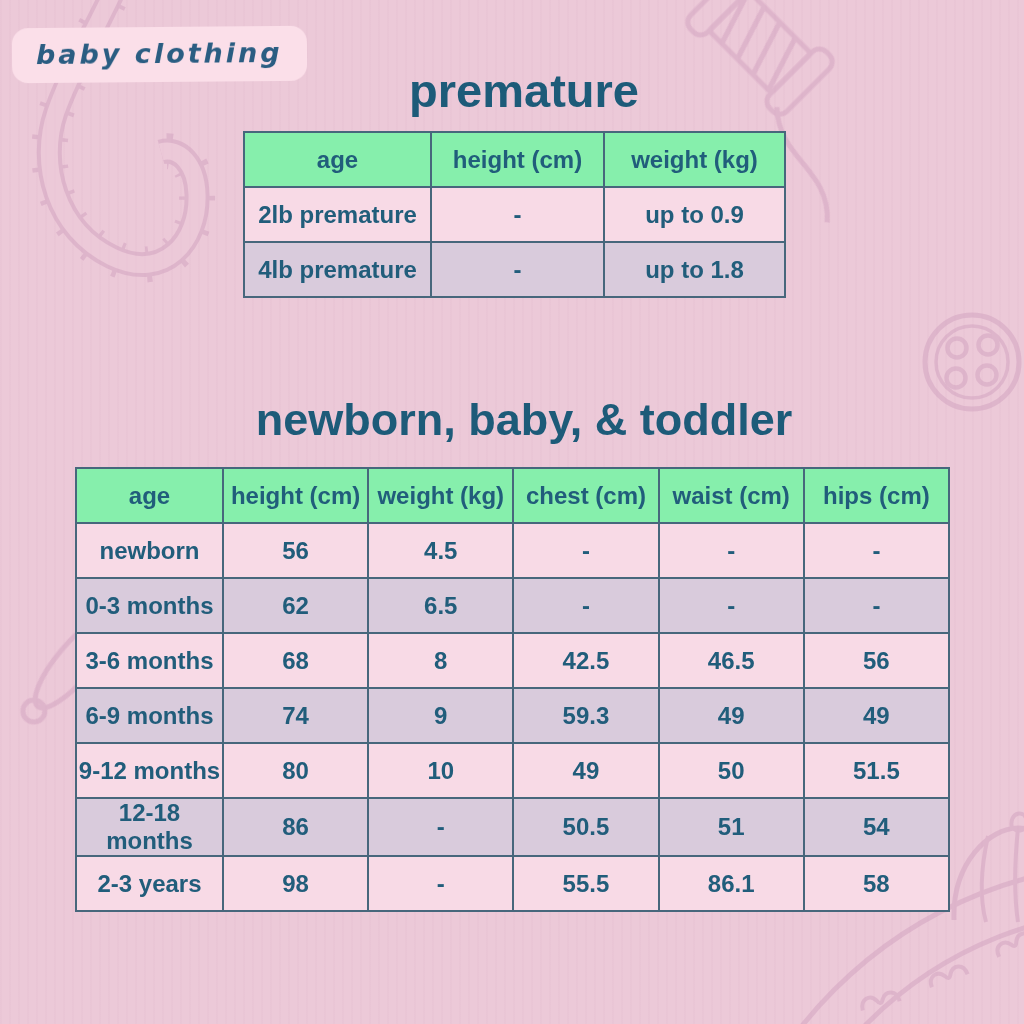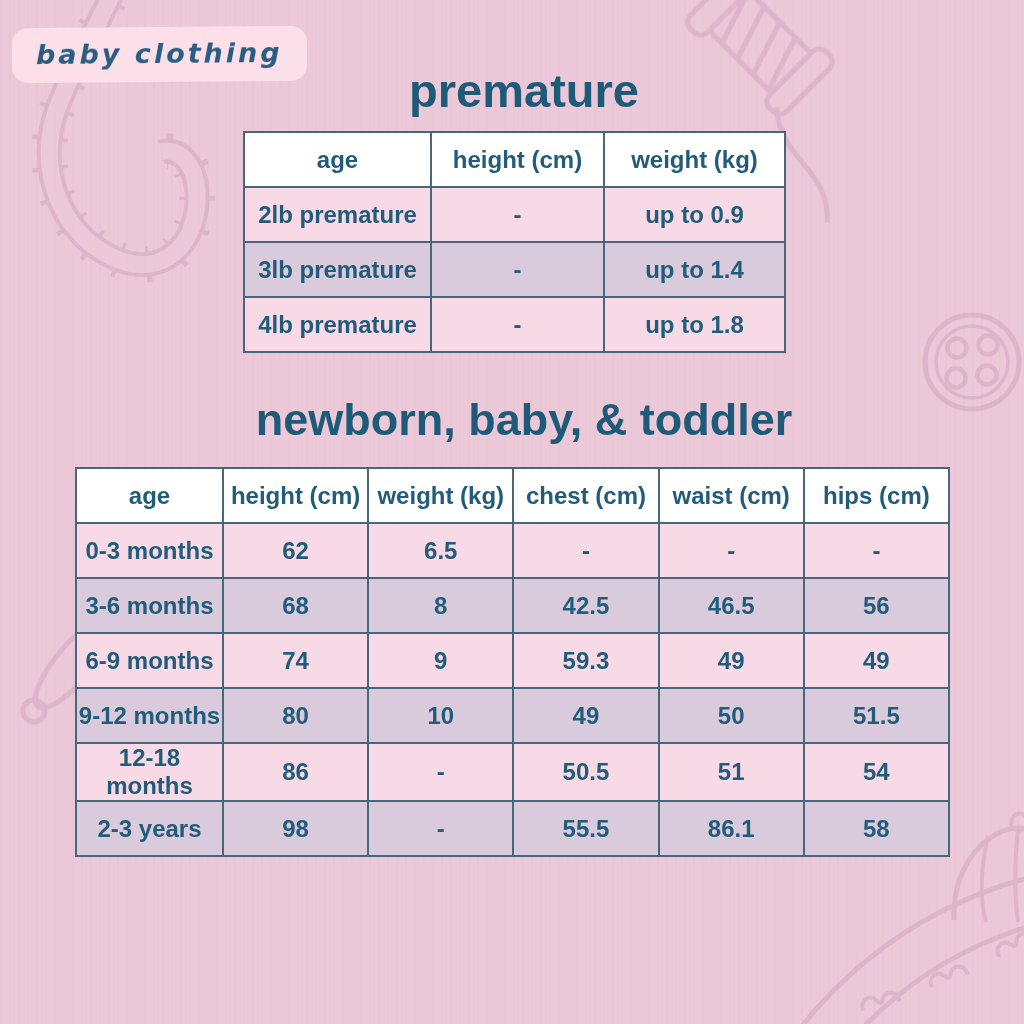--- a/index.html
+++ b/index.html
@@ -29,21 +29,21 @@
   .title2{top:394px;font-size:45px;text-align:center;}
   table.tbl{
     position:absolute;z-index:2;border-collapse:collapse;table-layout:fixed;
     text-align:center;color:#215d7b;
   }
   .tbl th,.tbl td{
     border:2px solid #47677c;font-weight:bold;padding:0;
     vertical-align:middle;
   }
   .tbl tr{height:55px;}
-  .tbl thead th{background:#ffffff;font-weight:bold;}
+  .tbl thead th{background:#86efac;font-weight:bold;}
   .tbl tbody tr:nth-child(odd) td{background:#f8dae6;}
   .tbl tbody tr:nth-child(even) td{background:#d9cbdc;}
   .tbl1{left:243px;top:131px;width:535px;font-size:24px;}
   .tbl1 th:nth-child(1){width:185px;}
   .tbl1 th:nth-child(2){width:171px;}
   .tbl1 th:nth-child(3){width:179px;}
   .tbl2{left:75px;top:467px;width:875px;font-size:24px;}
   .tbl2 th:first-child{width:145px;}
 </style>
 </head>
@@ -113,25 +113,20 @@
         <th>weight (kg)</th>
       </tr>
     </thead>
     <tbody>
       <tr>
         <td>2lb premature</td>
         <td>-</td>
         <td>up to 0.9</td>
       </tr>
       <tr>
-        <td>3lb premature</td>
-        <td>-</td>
-        <td>up to 1.4</td>
-      </tr>
-      <tr>
         <td>4lb premature</td>
         <td>-</td>
         <td>up to 1.8</td>
       </tr>
     </tbody>
   </table>
 
 <h1 class="title title2">newborn, baby, &amp; toddler</h1>
 <table class="tbl tbl2">
     <thead>
@@ -139,20 +134,28 @@
         <th>age</th>
         <th>height (cm)</th>
         <th>weight (kg)</th>
         <th>chest (cm)</th>
         <th>waist (cm)</th>
         <th>hips (cm)</th>
       </tr>
     </thead>
     <tbody>
       <tr>
+        <td>newborn</td>
+        <td>56</td>
+        <td>4.5</td>
+        <td>-</td>
+        <td>-</td>
+        <td>-</td>
+      </tr>
+      <tr>
         <td>0-3 months</td>
         <td>62</td>
         <td>6.5</td>
         <td>-</td>
         <td>-</td>
         <td>-</td>
       </tr>
       <tr>
         <td>3-6 months</td>
         <td>68</td>

